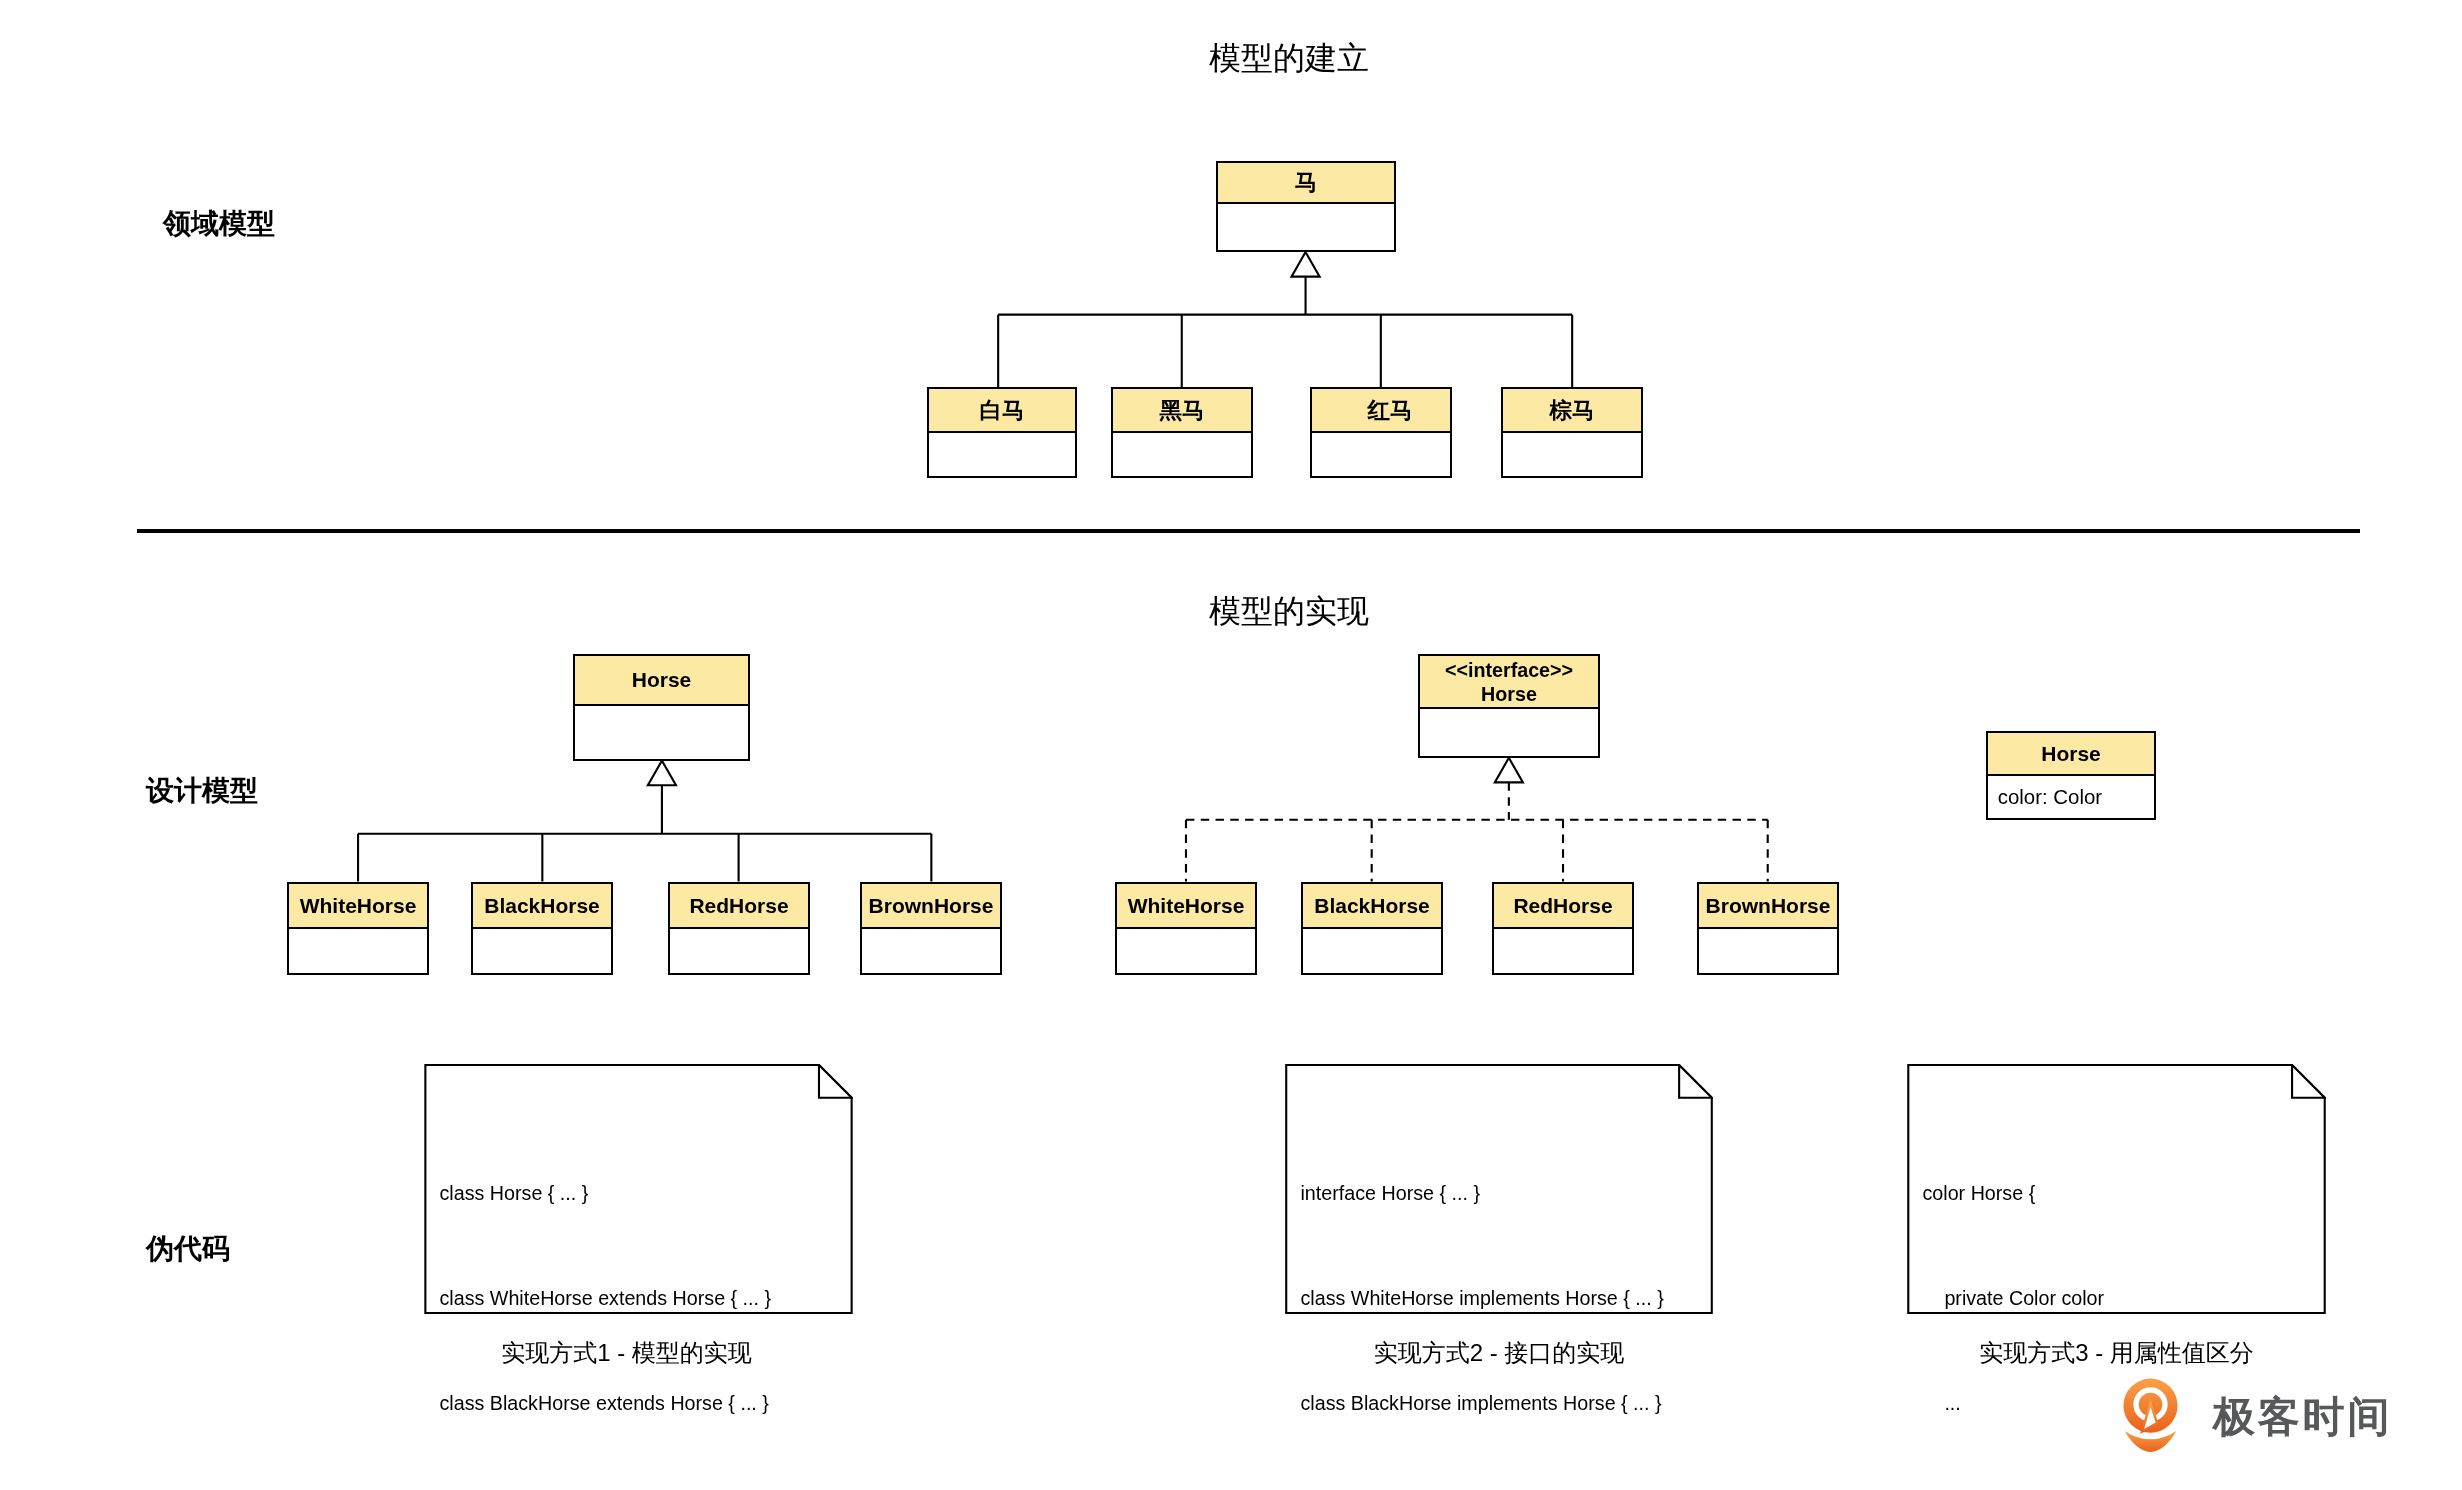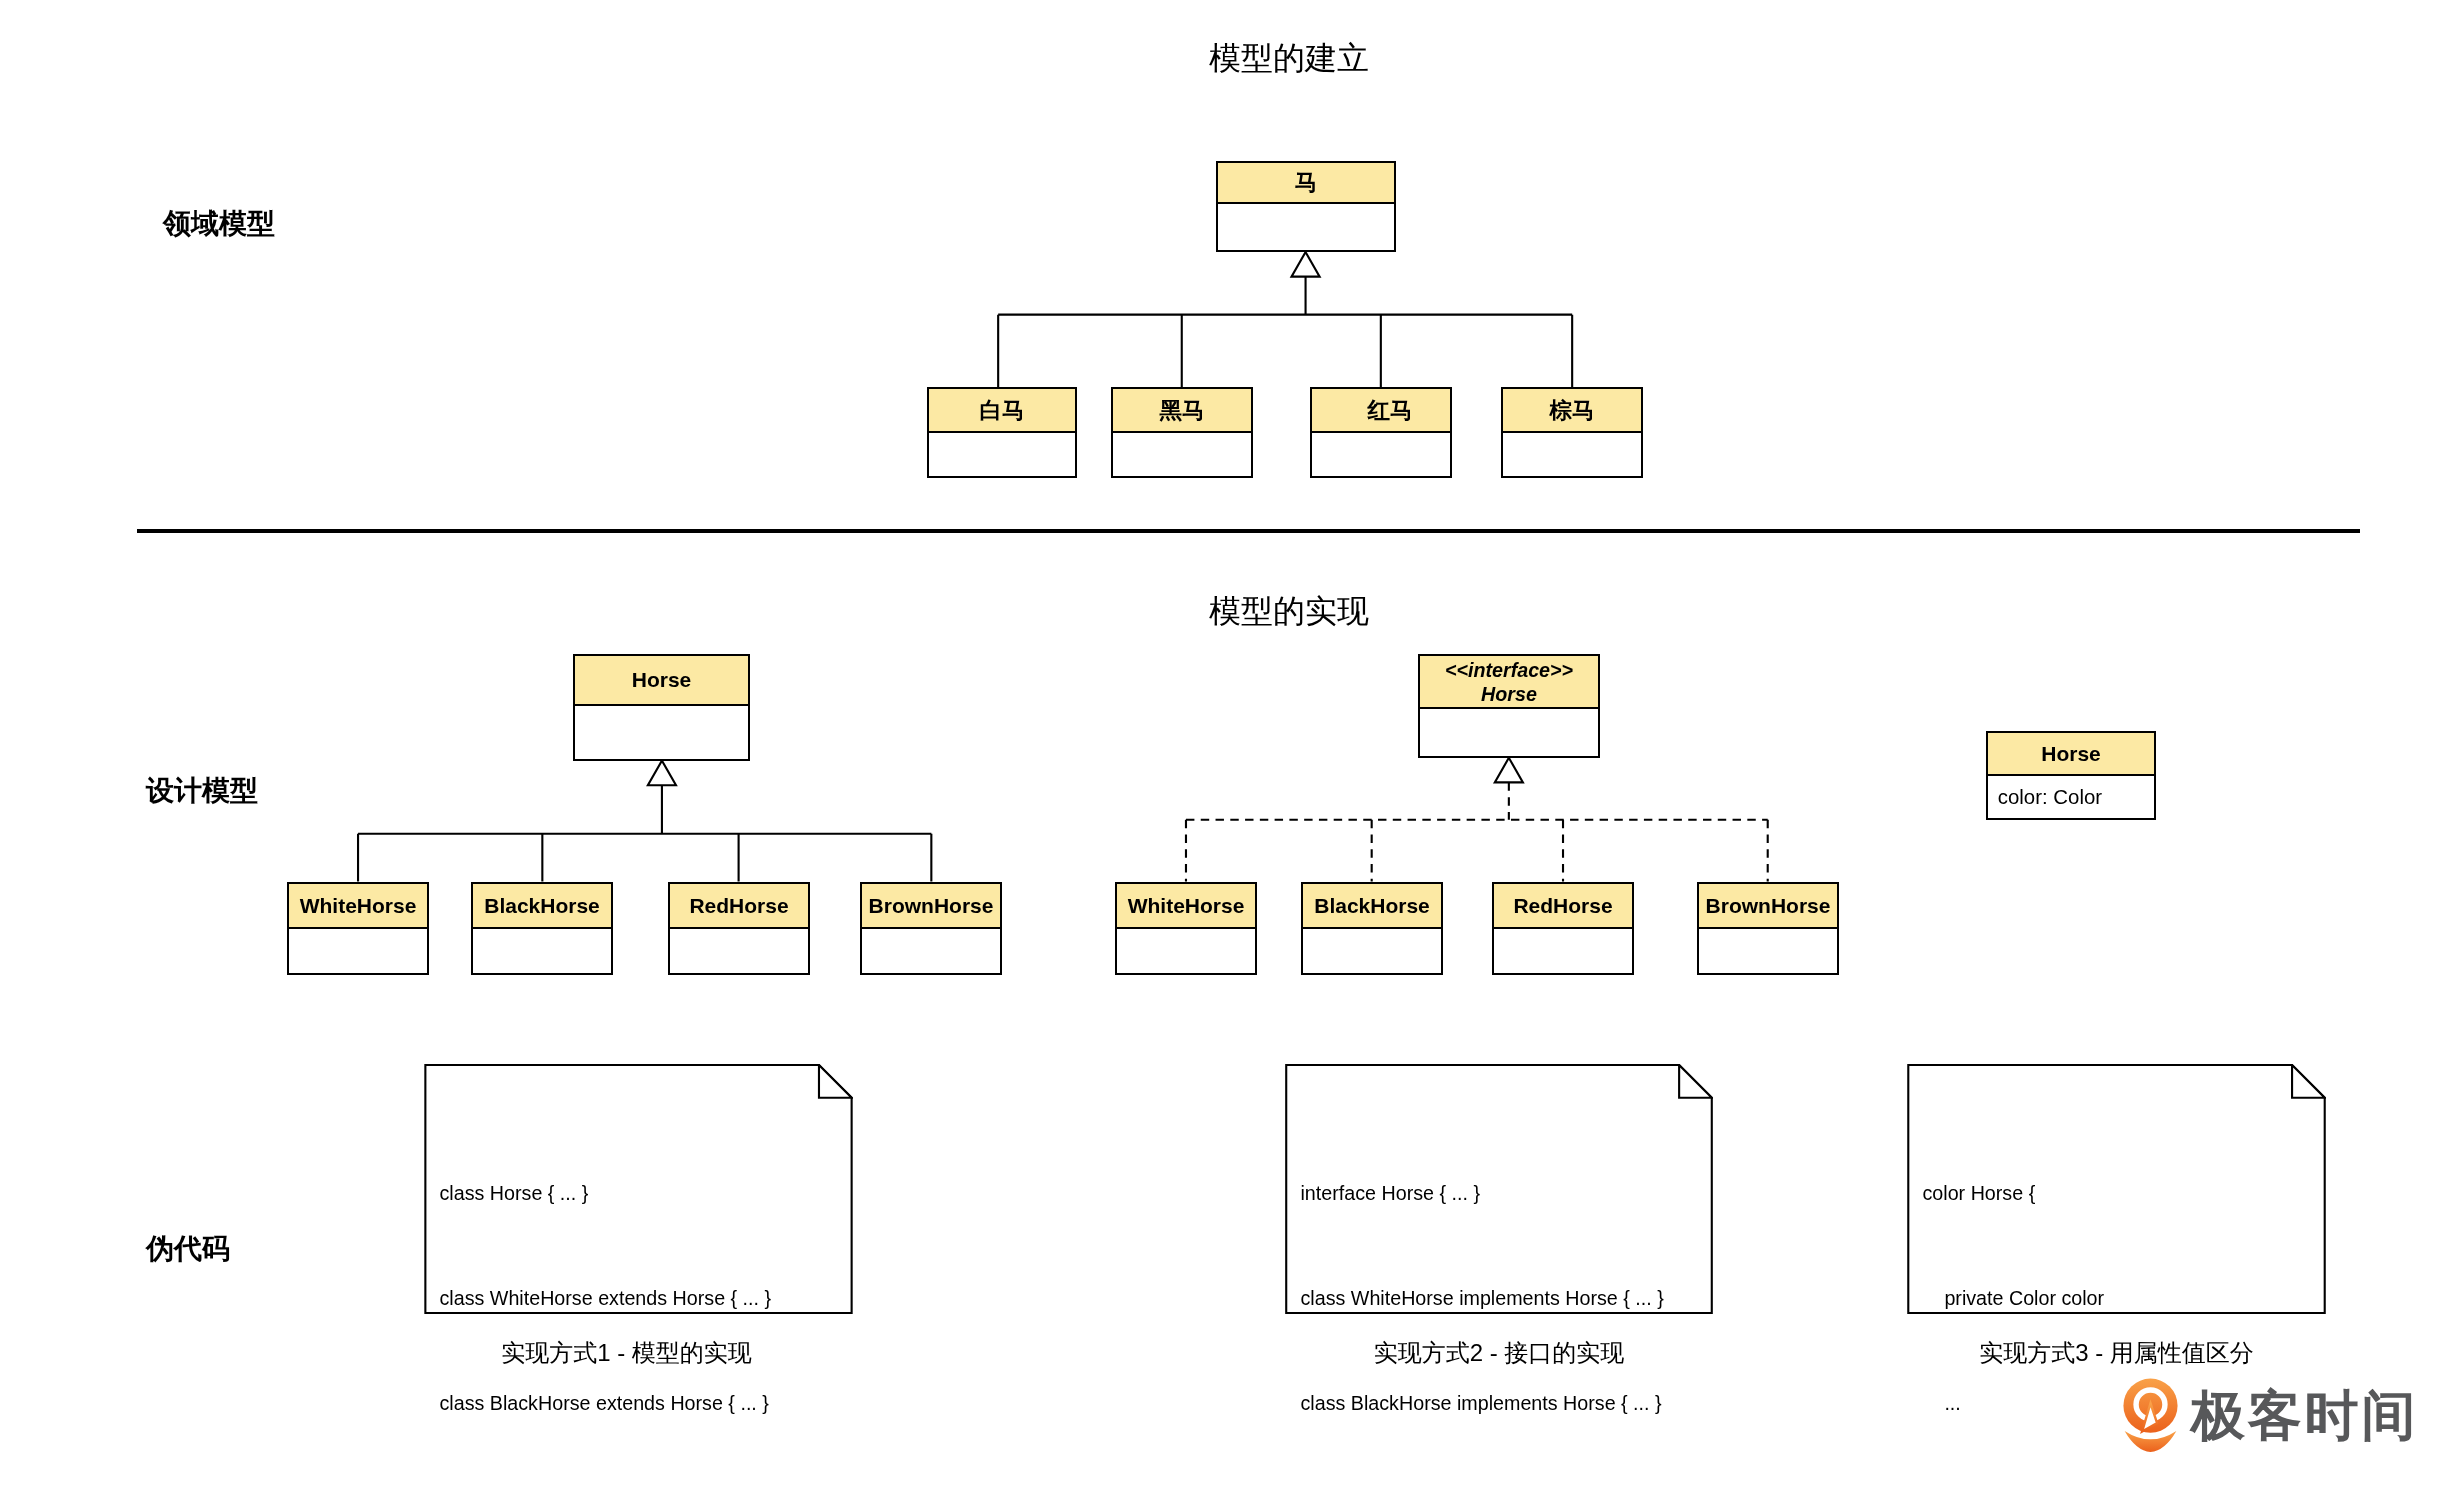--- a/index.html
+++ b/index.html
@@ -15,21 +15,21 @@
              font-weight:bold;text-align:center;}
   .cn .head{font-size:22.5px;}
   .en .head{font-size:21px;}
   .iface .head{font-size:19.7px;line-height:24px;}
   .attr-row{display:flex;align-items:center;padding-left:9.8px;font-size:20.4px;}
   .note{position:absolute;z-index:2;}
   .note svg{display:block;}
   .note .code{position:absolute;left:15.5px;top:42px;font-size:19.7px;line-height:35px;white-space:pre;}
   .caption{position:absolute;font-size:24px;text-align:center;z-index:3;}
   #logo{position:absolute;left:2120px;top:1378px;display:flex;align-items:center;z-index:3;}
-  #logo-text{font-size:54px;font-weight:bold;color:var(--logo-text-gray,#57585A);letter-spacing:2.8px;margin-left:10px;white-space:nowrap;}
+  #logo-text{font-size:42px;font-weight:bold;color:var(--logo-text-gray,#57585A);letter-spacing:2.8px;margin-left:32px;white-space:nowrap;}
 </style>
 </head>
 <body>
 
 <div id="canvas">
 
   <div class="sec-title" style="left:1289px;top:37px;">模型的建立</div>
   <div class="side-label" style="left:146px;top:205px;margin-left:17px;">领域模型</div>
   <div class="divider"></div>
   <div class="sec-title" style="left:1289px;top:590px;">模型的实现</div>
@@ -80,21 +80,21 @@
     <div class="head" style="height:45px;">BlackHorse</div>
   </div>
   <div class="uml en" style="left:668px;top:882px;width:142px;height:93px;">
     <div class="head" style="height:45px;">RedHorse</div>
   </div>
   <div class="uml en" style="left:860px;top:882px;width:142px;height:93px;">
     <div class="head" style="height:45px;">BrownHorse</div>
   </div>
 
   <div class="uml iface" style="left:1418px;top:654px;width:182px;height:104px;">
-    <div class="head" style="height:53px;font-style:italic;">
+    <div class="head" style="height:53px;">
       <div>&lt;&lt;interface&gt;&gt;</div>
       <div>Horse</div>
     </div>
   </div>
   <div class="uml en" style="left:1115px;top:882px;width:142px;height:93px;">
     <div class="head" style="height:45px;">WhiteHorse</div>
   </div>
   <div class="uml en" style="left:1301px;top:882px;width:142px;height:93px;">
     <div class="head" style="height:45px;">BlackHorse</div>
   </div>

